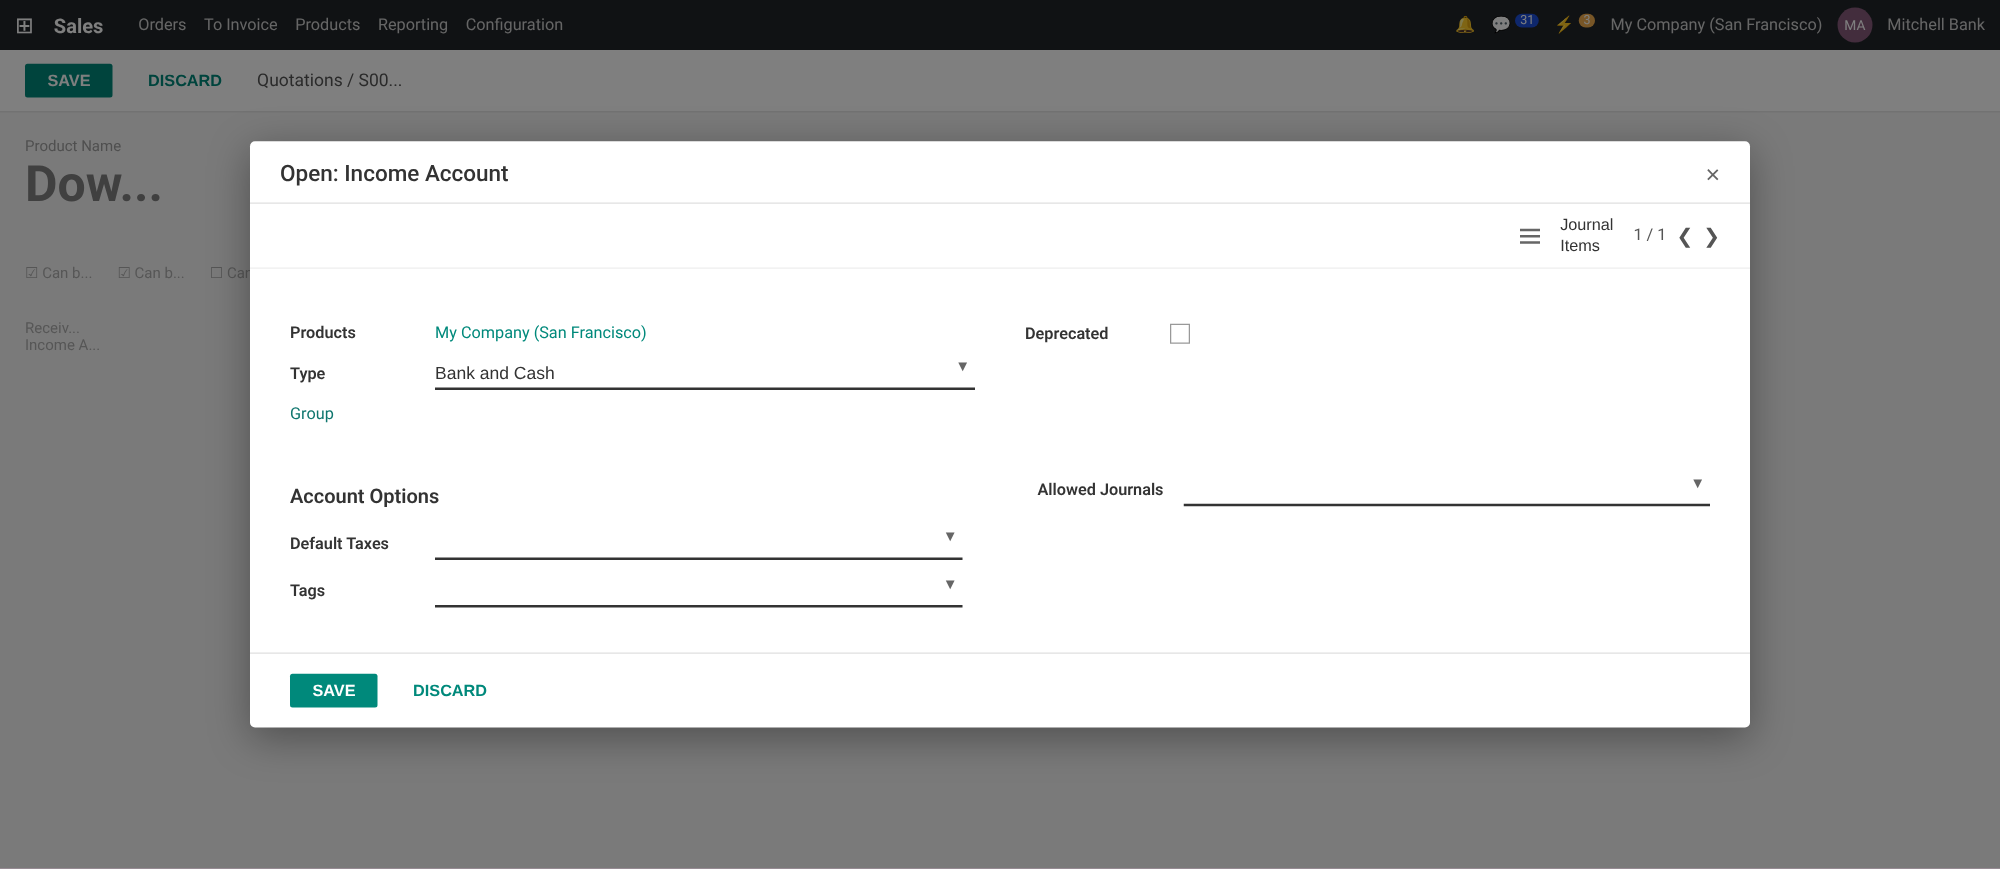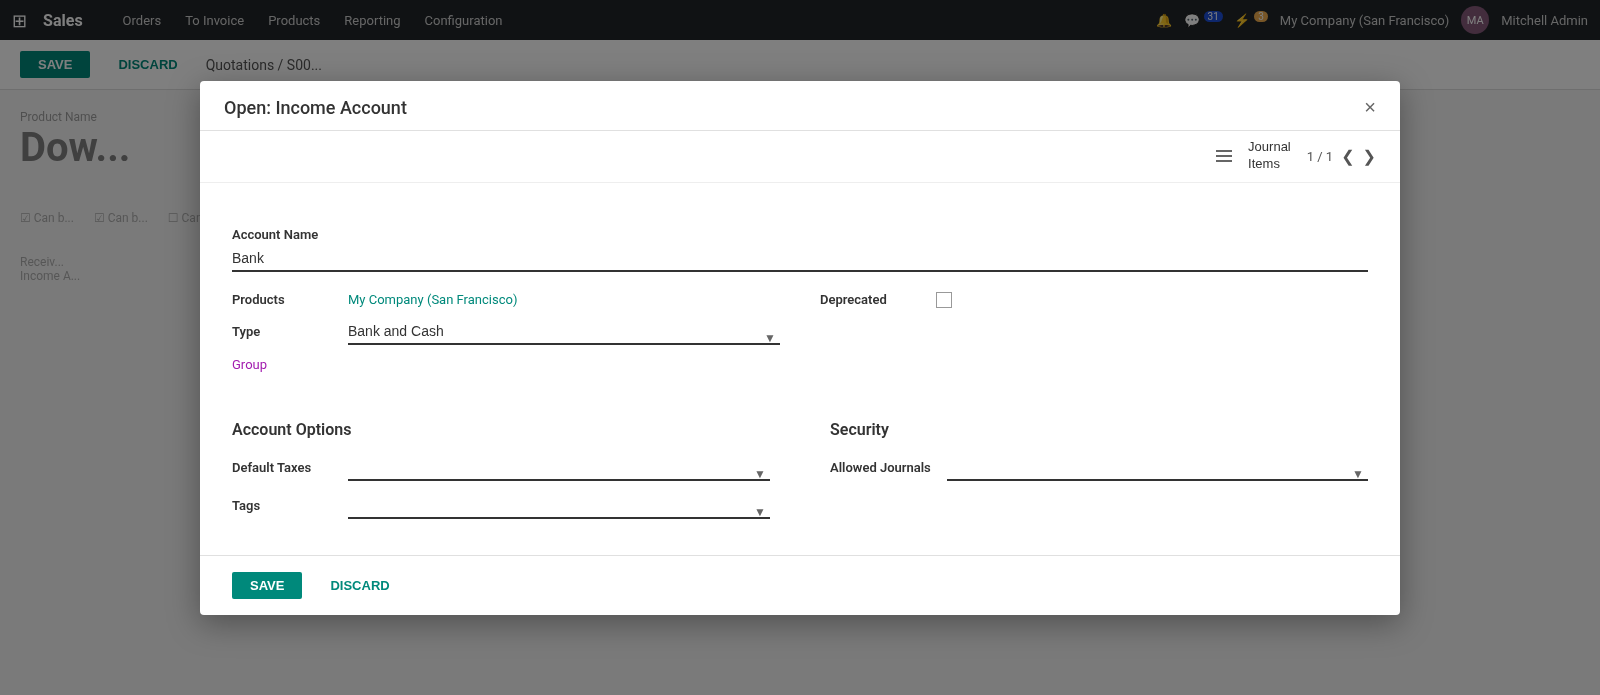--- a/index.html
+++ b/index.html
@@ -35,22 +35,22 @@
       gap: 16px;
       z-index: 1;
     }
     .top-nav-app-name {
       color: #fff;
       font-size: 16px;
       font-weight: 700;
     }
     .top-nav-menu {
       display: flex;
-      gap: 24px;
-      margin-left: 24px;
+      gap: 14px;
+      margin-left: 12px;
     }
     .top-nav-menu-item {
       color: #ccc;
       font-size: 13px;
       cursor: pointer;
     }
     .top-nav-right {
       margin-left: auto;
       display: flex;
       align-items: center;
@@ -240,21 +240,21 @@
     .inline-value {
       color: #00897b;
       font-size: 13px;
       cursor: pointer;
     }
 
     
     .form-select-wrapper {
       position: relative;
       display: flex;
-      align-items: flex-end;
+      align-items: flex-start;
     }
     .form-select {
       width: 100%;
       border: none;
       border-bottom: 2px solid #333;
       padding: 4px 24px 4px 0;
       font-size: 14px;
       color: #333;
       appearance: none;
       background: transparent;
@@ -280,21 +280,21 @@
       height: 16px;
       border: 1px solid #999;
       appearance: none;
       cursor: pointer;
       background: #fff;
     }
 
     
     .group-label {
       font-size: 13px;
-      color: #a21caf;
+      color: #0f766e;
       margin-bottom: 12px;
     }
 
     
     .section-heading {
       font-size: 16px;
       font-weight: 600;
       color: #333;
       margin-bottom: 16px;
       margin-top: 8px;
@@ -356,21 +356,21 @@
     <span class="top-nav-menu-item">Products</span>
     <span class="top-nav-menu-item">Reporting</span>
     <span class="top-nav-menu-item">Configuration</span>
   </div>
   <div class="top-nav-right">
     <span style="cursor:pointer;">🔔</span>
     <span style="cursor:pointer;">💬 <sup style="background:#1d4ed8;color:#fff;border-radius:8px;padding:0 4px;font-size:10px;">31</sup></span>
     <span style="cursor:pointer;">⚡ <sup style="background:#f0ad4e;color:#fff;border-radius:8px;padding:0 4px;font-size:10px;">3</sup></span>
     <span>My Company (San Francisco)</span>
     <span style="width:28px;height:28px;border-radius:50%;background:#875a7b;display:inline-flex;align-items:center;justify-content:center;color:#fff;font-size:11px;cursor:pointer;">MA</span>
-    <span>Mitchell Admin</span>
+    <span>Mitchell Bank</span>
   </div>
 </div>
 
 <div class="sub-header">
   <button class="btn-save">SAVE</button>
   <button class="btn-discard">DISCARD</button>
   <span class="breadcrumb">Quotations / S00...</span>
 </div>
 
 <div class="bg-content">
@@ -410,24 +410,20 @@
         <button style="background:none;border:none;cursor:pointer;font-size:16px;color:#555;">❮</button>
         <button style="background:none;border:none;cursor:pointer;font-size:16px;color:#555;">❯</button>
       </div>
     </div>
 
     <div class="modal-body">
 
       <div class="form-group">
       </div>
 
-      <div class="form-group">
-        <label class="form-label">Account Name</label>
-        <input class="form-input" type="text" value="Bank" style="">
-      </div>
 
       <div class="form-row">
         <div class="form-col-left">
           <div class="inline-field">
             <span class="inline-label">Products</span>
             <span class="inline-value">My Company (San Francisco)</span>
           </div>
           <div class="inline-field">
             <span class="inline-label">Type</span>
             <div class="form-select-wrapper" style="flex:1;">
@@ -469,21 +465,20 @@
             <div class="form-select-wrapper" style="flex:1;">
               <select class="form-select">
                 <option value=""></option>
               </select>
               <span class="select-arrow">▼</span>
             </div>
           </div>
         </div>
 
         <div class="section-right">
-          <div class="section-heading">Security</div>
           <div class="inline-field">
             <span class="inline-label">Allowed Journals</span>
             <div class="form-select-wrapper" style="flex:1;">
               <select class="form-select">
                 <option value=""></option>
               </select>
               <span class="select-arrow">▼</span>
             </div>
           </div>
         </div>

